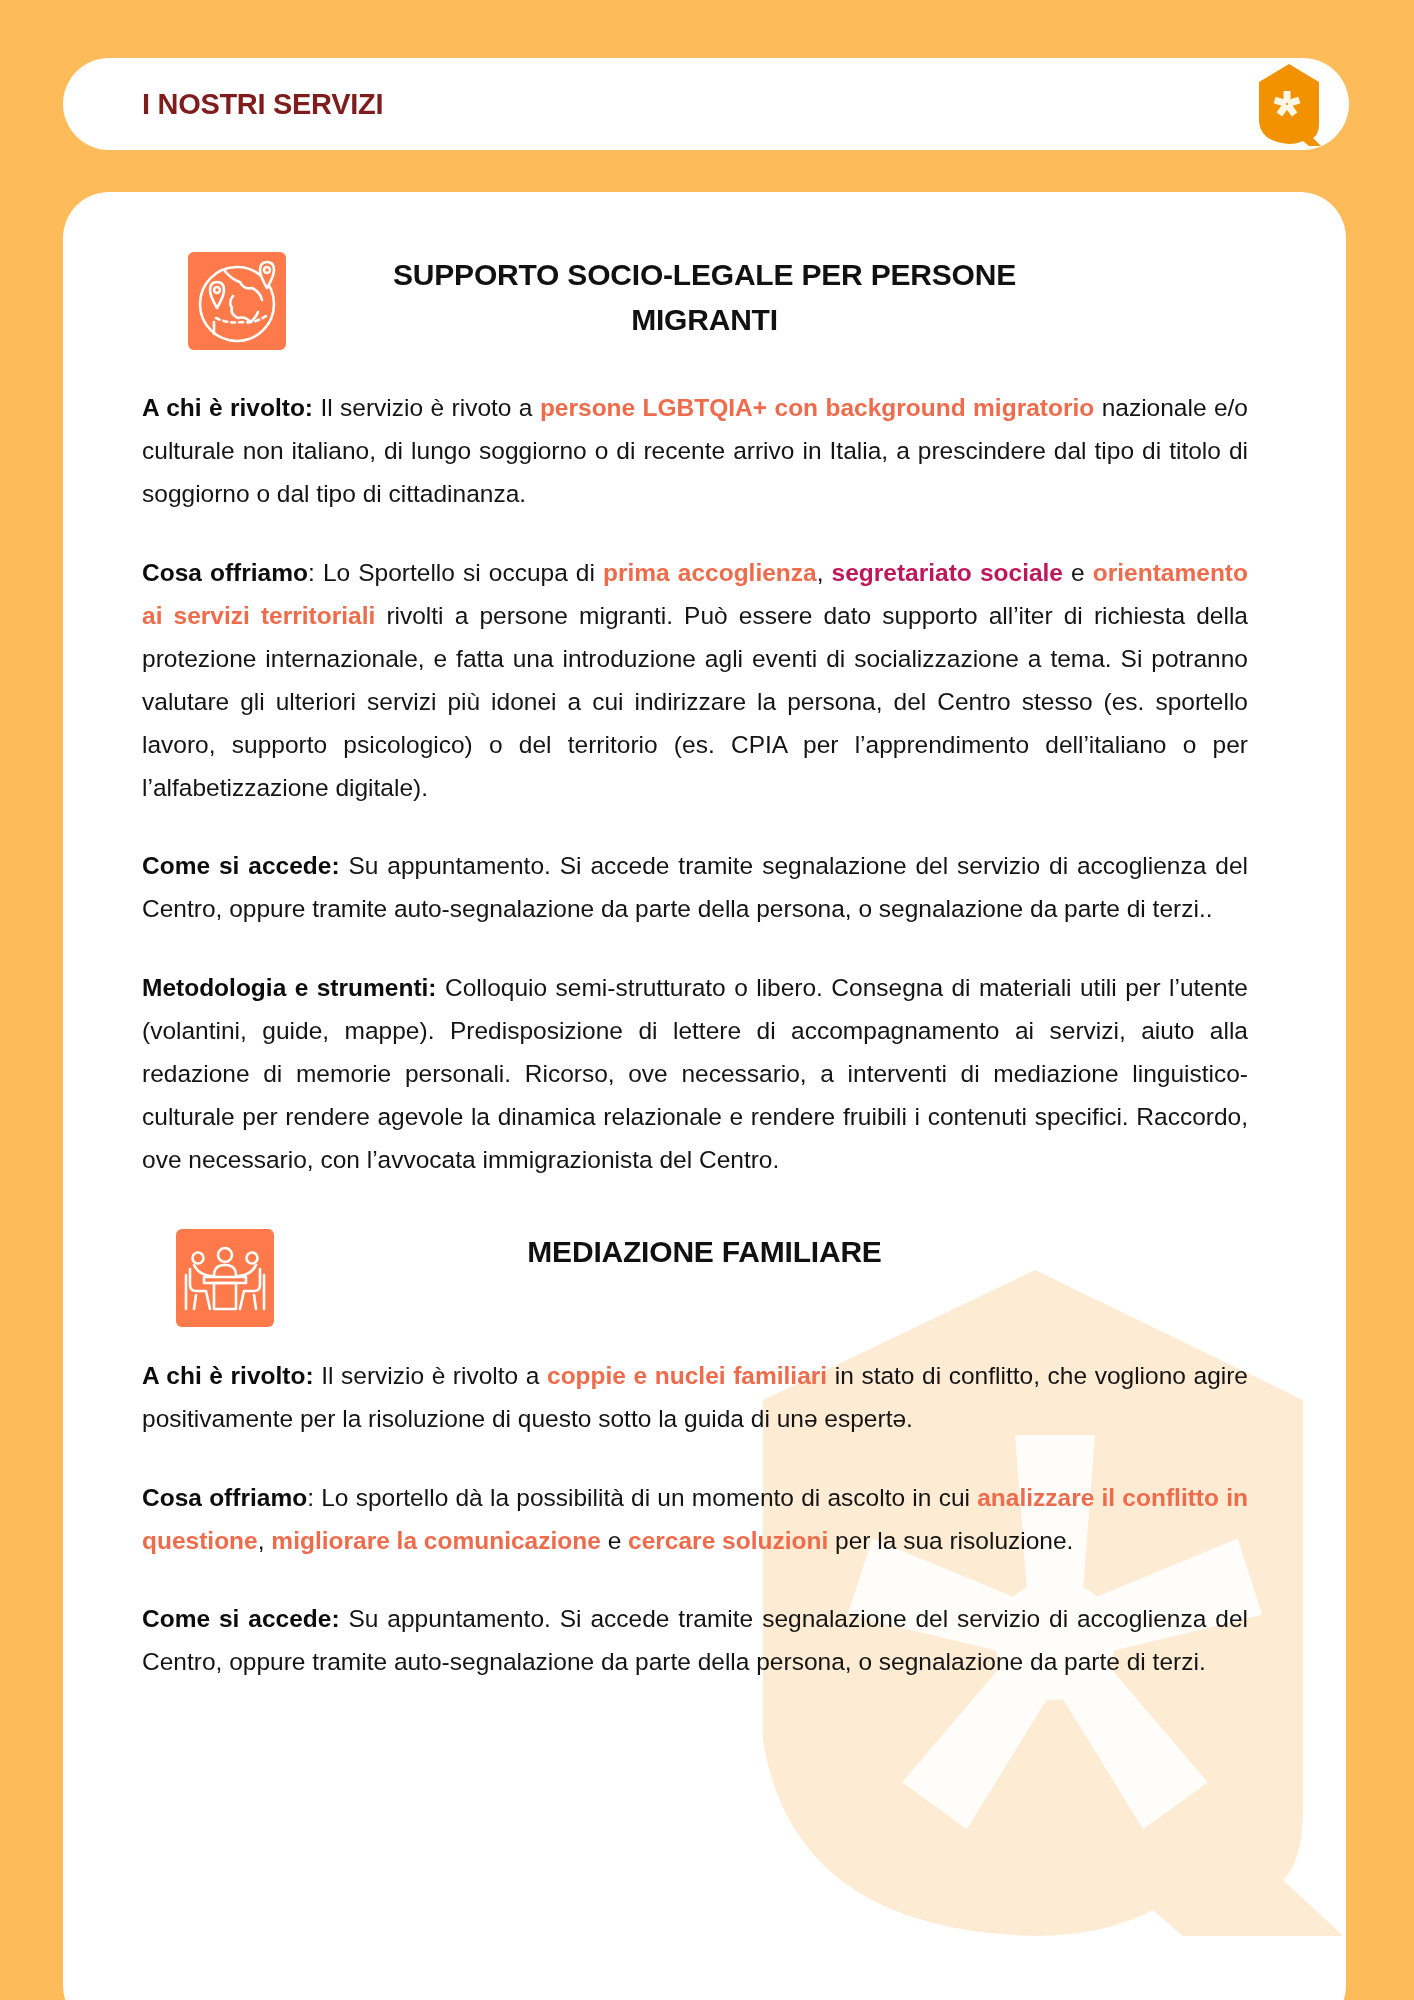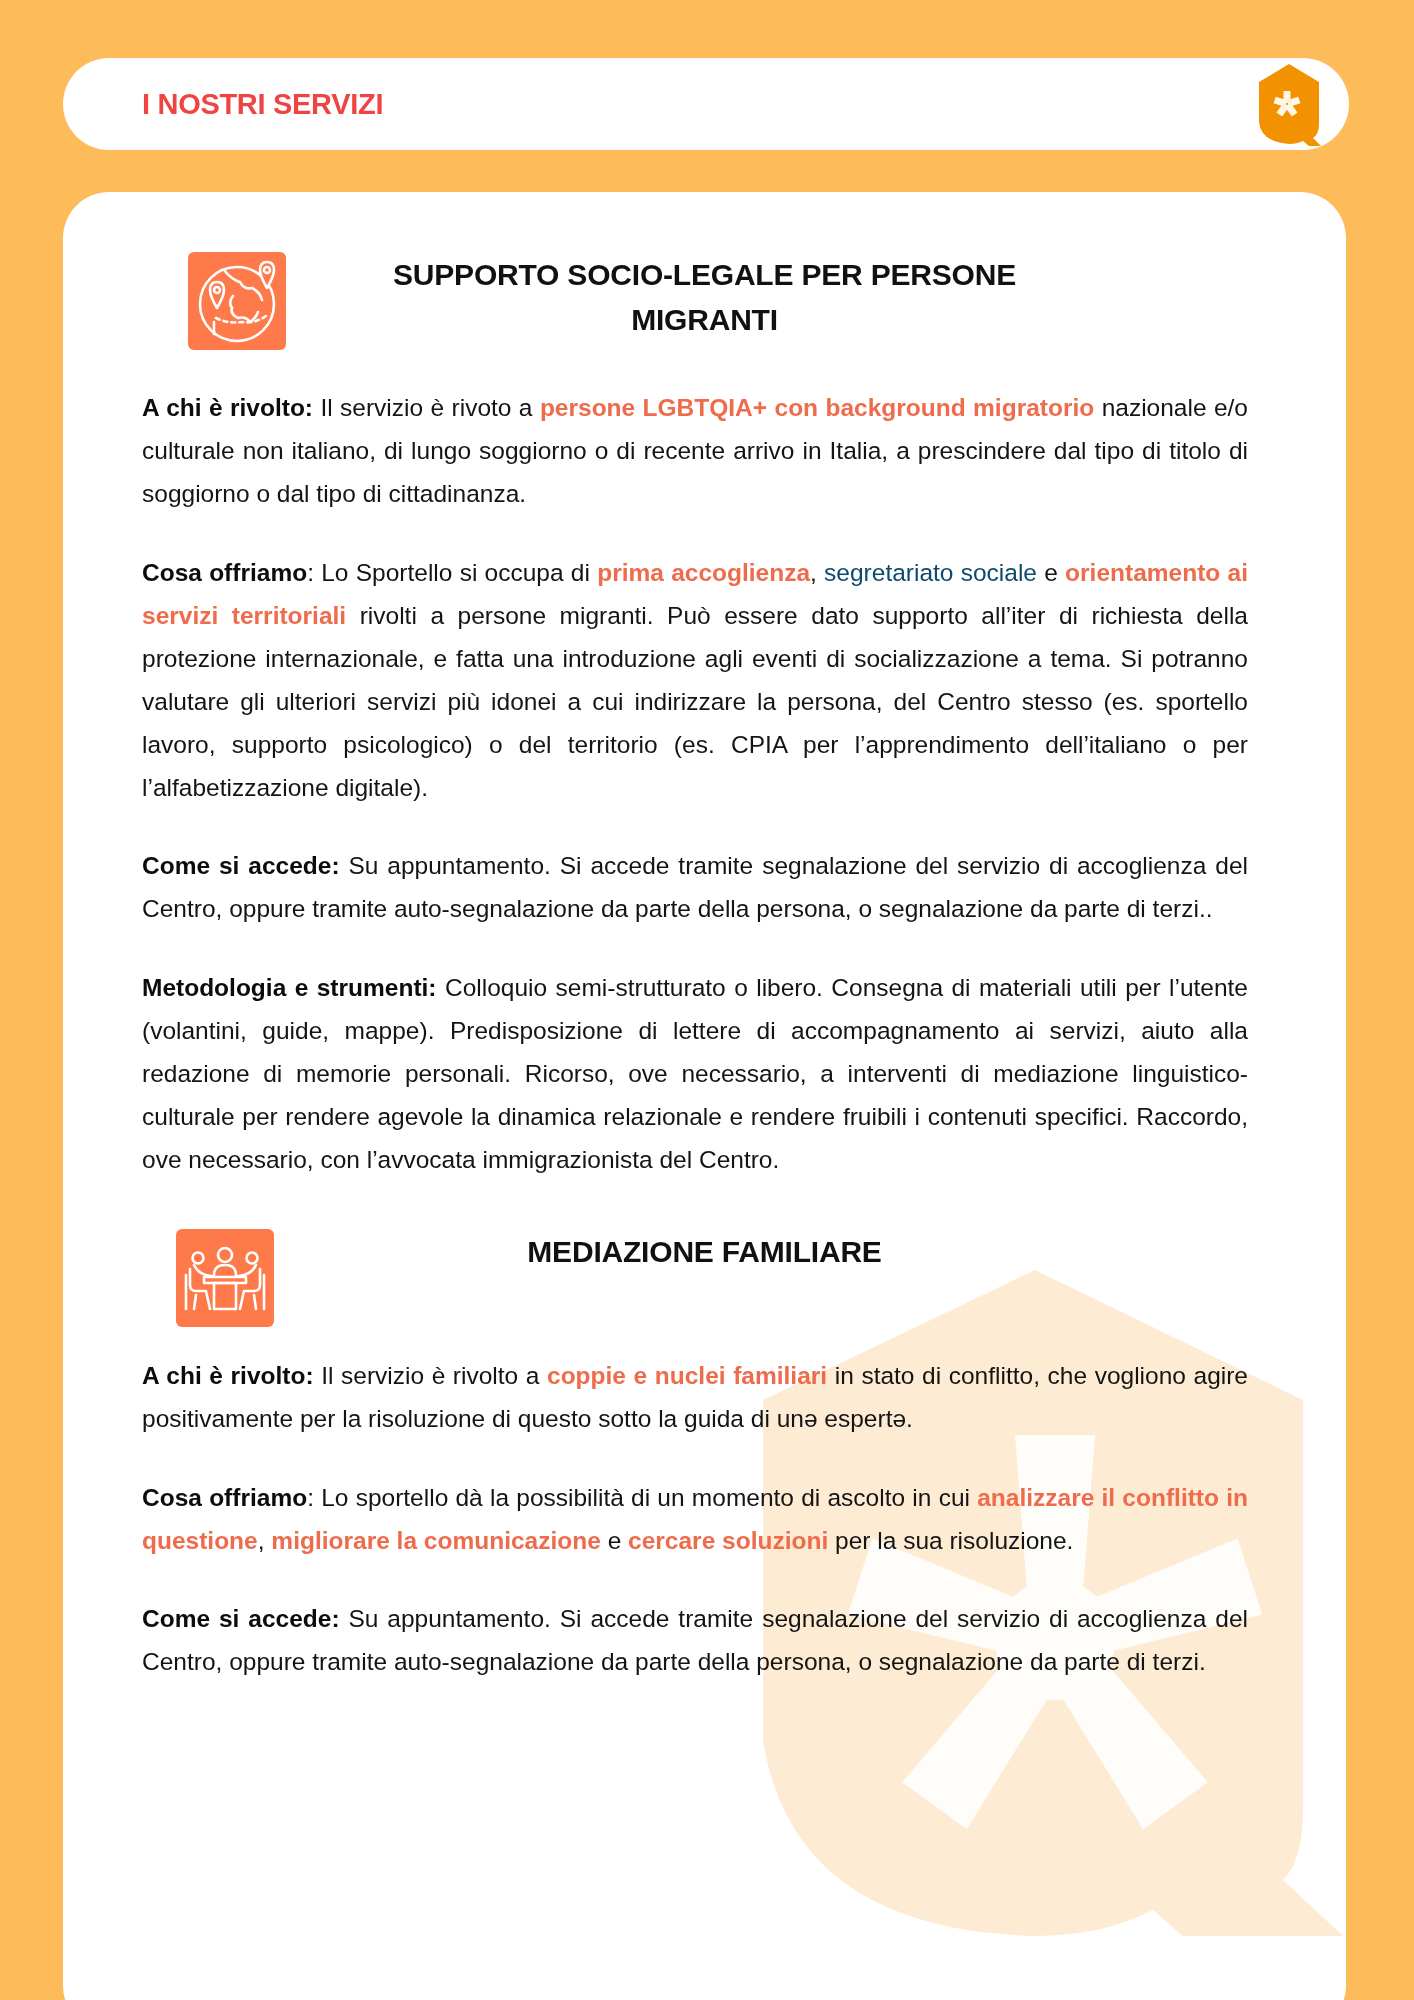--- a/index.html
+++ b/index.html
@@ -19,21 +19,21 @@
     border-radius: 46px;
   }
   .header-title {
     position: absolute;
     left: 79px; top: 0;
     height: 92px;
     line-height: 92px;
     font-size: 29px;
     font-weight: bold;
     letter-spacing: -0.3px;
-    color: #ef4444;
+    color: #7f1d1d;
   }
   .logo {
     position: absolute;
     right: 24px; top: 4px;
     width: 72px; height: 86px;
   }
   .card {
     position: absolute;
     left: 63px; top: 192px;
     width: 1283px; height: 1840px;
@@ -73,21 +73,21 @@
     width: 1106px;
     font-size: 24.5px;
     line-height: 43px;
     text-align: justify;
     color: #141414;
   }
   .para { margin-bottom: 35.6px; }
   .para:last-child { margin-bottom: 0; }
   .lbl { font-weight: bold; color: #0c0c0c; }
   .hl { font-weight: bold; color: #EE6B4B; }
-  .bd { font-weight: normal; color: #0c4a6e; margin-top: 12px; }
+  .bd { font-weight: bold; color: #be185d; margin-top: 12px; }
 </style>
 </head>
 <body>
 
 <div class="header">
   <div class="header-title">I NOSTRI SERVIZI</div>
   <svg class="logo" viewBox="0 0 72 86">
     <path d="M36 2 L66 20 L66 62 Q66 72 60 76 L68 84 L56 84 L50 79 Q44 82 36 82 Q8 80 6 60 L6 20 Z" fill="#F39200"></path>
     <g fill="#FFF6E6" transform="translate(34 42)">
       <rect x="-3.5" y="-13" width="7" height="12"></rect>

